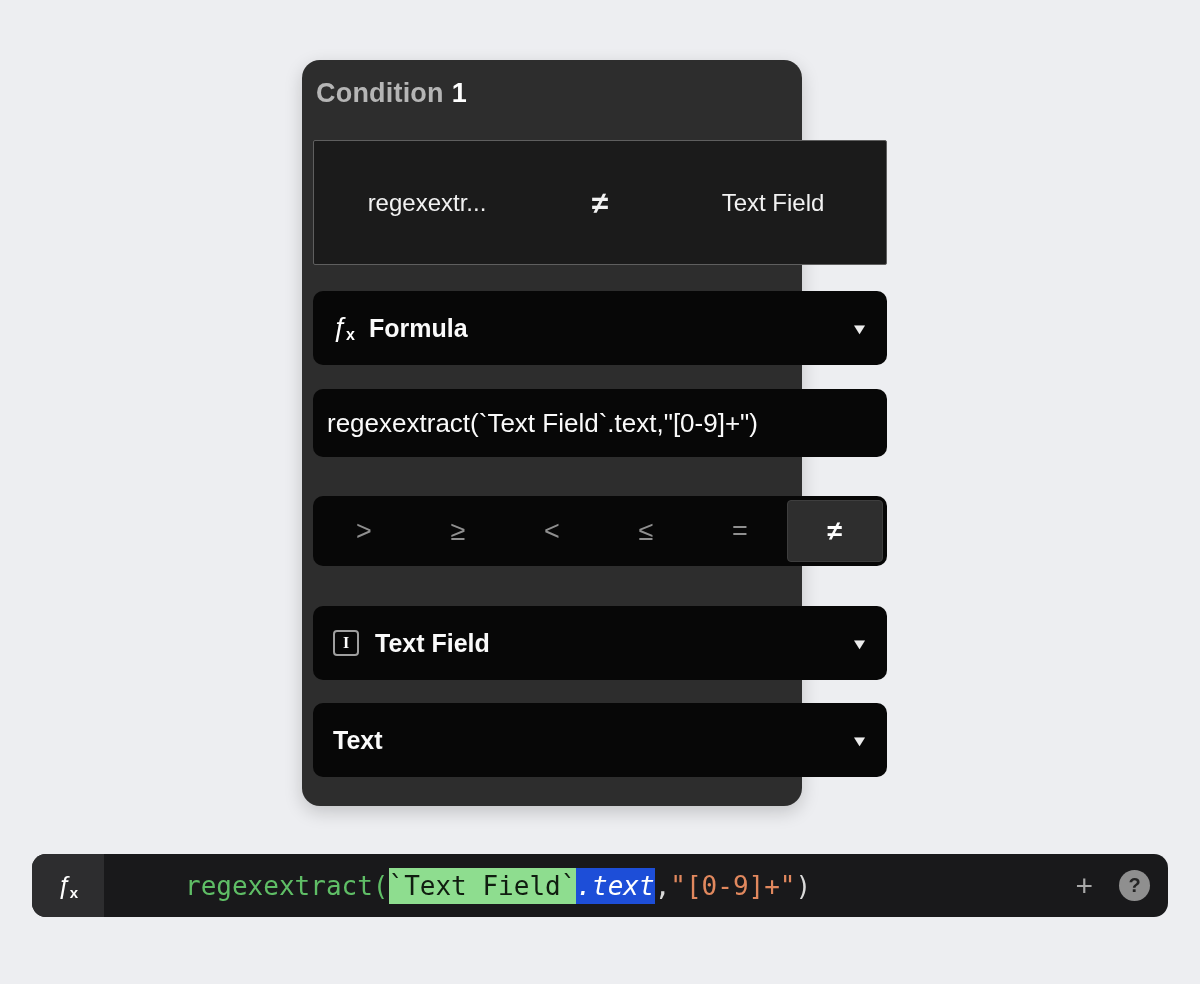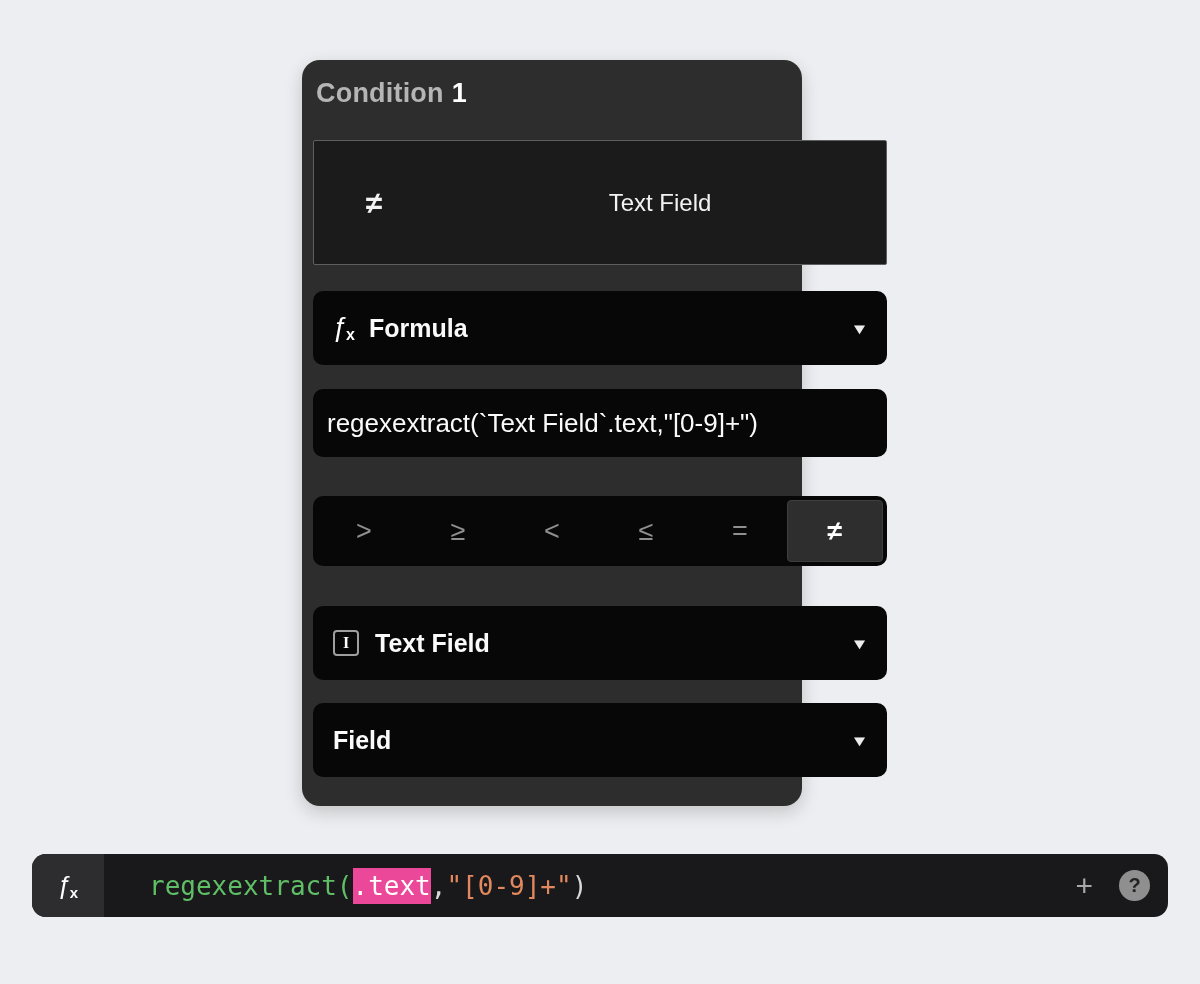--- a/index.html
+++ b/index.html
@@ -116,24 +116,25 @@
   .bar-fx .sub { font-size: 15px; font-weight: 700; vertical-align: -4px; margin-left: -2px; }
 
   .bar-code {
     flex: 1;
     display: flex; align-items: center;
     padding-left: 45px;
     font-family: "DejaVu Sans Mono", "Liberation Mono", monospace;
     font-size: 26px;
     white-space: pre;
     overflow: hidden;
+    margin-left: 36px;
   }
   .tok-fn       { color: #5fbe66; }
   .tok-element  { background: #8edd8f; color: #101d10; padding: 3px 0; }
-  .tok-property { background: #ec4899; color: #ffffff; padding: 3px 0; }
+  .tok-property { background: #1d4ed8; color: #ffffff; padding: 3px 0; font-style: italic; }
   .tok-plain    { color: #d9d9d9; }
   .tok-string   { color: #e1885e; }
 
   .bar-plus {
     align-self: center;
     color: #a8a8a8; font-size: 30px; font-weight: 400;
     margin-right: 26px;
     cursor: default;
   }
   .bar-help {
@@ -150,20 +151,21 @@
 </head>
 <body>
 
 <div class="panel">
 
   <div class="panel-header">
     <span>Condition</span><span class="num">1</span>
   </div>
 
   <div class="summary-box">
+    <div class="summary-col">regexextr...</div>
     <div class="summary-op">≠</div>
     <div class="summary-col">
       <div>Text Field</div>
     </div>
   </div>
 
   <div class="dark-field dd" style="top:231px">
     <span class="fx-icon"><span>ƒ</span><span class="sub">x</span></span>
     <span class="dd-label">Formula</span>
     <span class="caret">▼</span>
@@ -184,26 +186,26 @@
 
   <div class="dark-field dd dd-element">
     <span class="tf-icon">
         <span>I</span>
       </span>
     <span class="dd-label">Text Field</span>
     <span class="caret">▼</span>
   </div>
 
   <div class="dark-field dd dd-property">
-    <span class="dd-label">Field</span>
+    <span class="dd-label">Text</span>
     <span class="caret">▼</span>
   </div>
 
 </div>
 
 <div class="formula-bar">
   <div class="bar-seg">
     <span class="bar-fx"><span>ƒ</span><span class="sub">x</span></span>
   </div>
-  <div class="bar-code"><span class="tok-fn">regexextract(</span><span class="tok-property">.text</span><span class="tok-plain">,</span><span class="tok-string">"[0-9]+"</span><span class="tok-plain">)</span></div>
+  <div class="bar-code"><span class="tok-fn">regexextract(</span><span class="tok-element">`Text Field`</span><span class="tok-property">.text</span><span class="tok-plain">,</span><span class="tok-string">"[0-9]+"</span><span class="tok-plain">)</span></div>
   <div class="bar-plus">+</div>
   <div class="bar-help">?</div>
 </div>
 
 </body></html>

